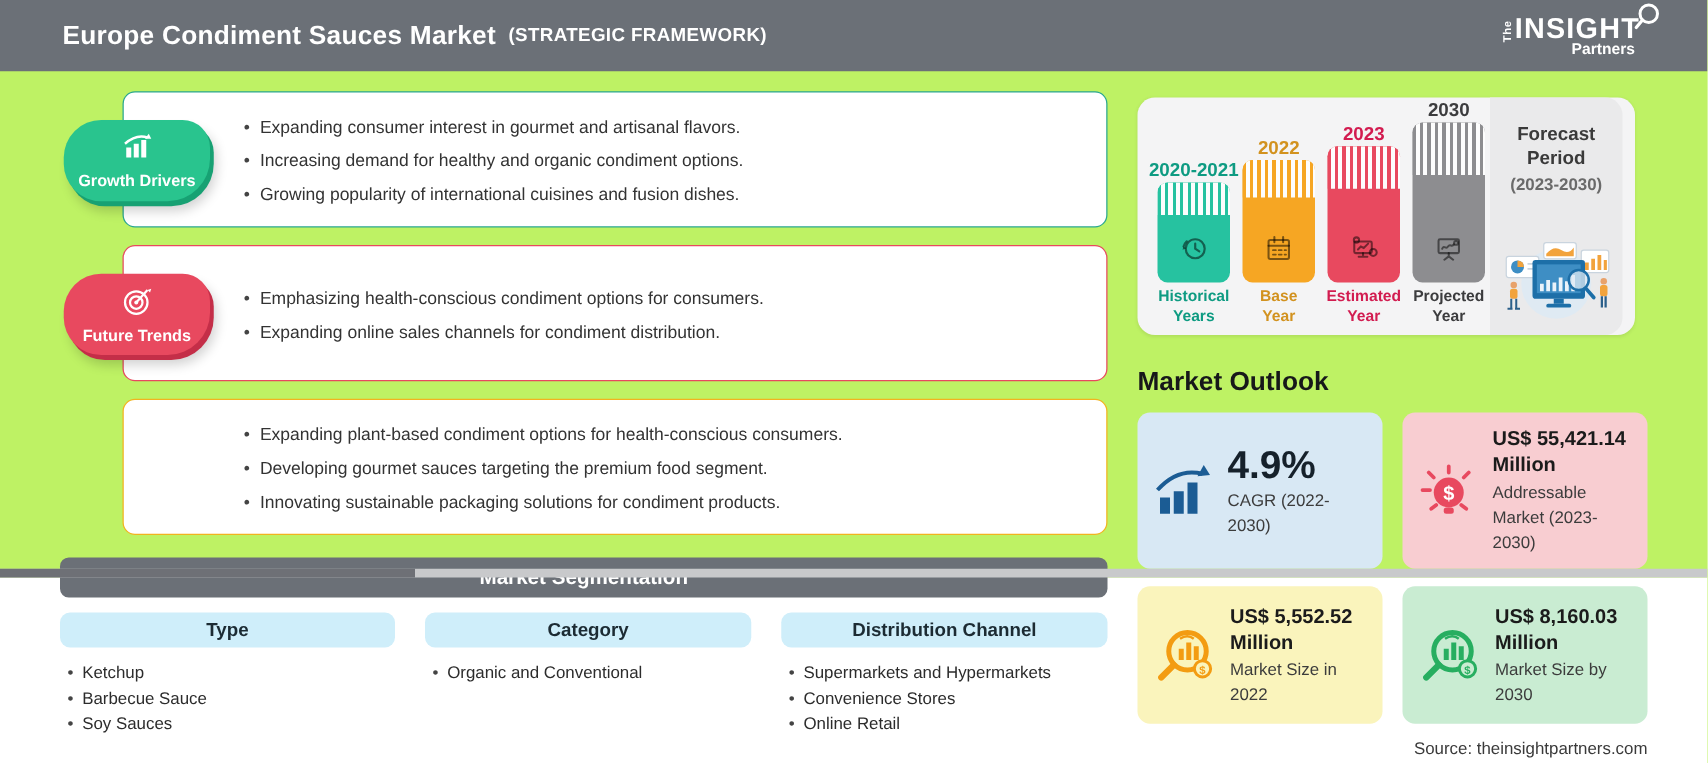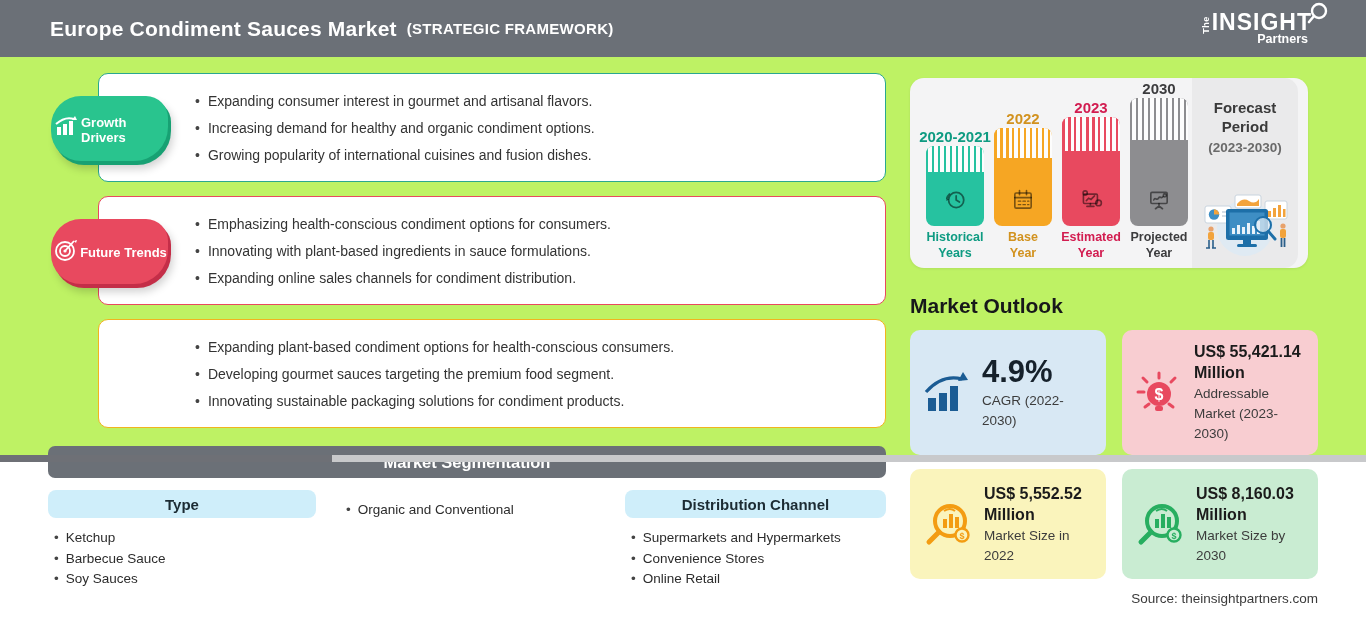--- a/index.html
+++ b/index.html
@@ -24,21 +24,21 @@
 
   
   .driver-box { position:relative; margin-left:50px; height:109px; border-radius:10px; border:1.5px solid; margin-bottom:14px; padding:12px 10px 10px 96px; display:flex; flex-direction:column; justify-content:center; background:#fff; }
   .driver-box ul { list-style:none; }
   .driver-box li { font-size:14px; color:#333; margin:8px 0; line-height:19px; }
   .driver-box li::before { content:"•"; margin-right:8px; color:#444; }
   .b-green  { border-color:#2aa78f; }
   .b-red    { border-color:#e8495f; }
   .b-orange { border-color:#f2b31f; }
 
-  .badge { position:absolute; left:-48px; top:22px; width:117px; height:65px; border-radius:30px 22px 34px 30px; display:flex; flex-direction:row; align-items:center; justify-content:center; color:#fff; z-index:2; }
+  .badge { position:absolute; left:-48px; top:22px; width:117px; height:65px; border-radius:30px 22px 34px 30px; display:flex; flex-direction:column; align-items:center; justify-content:center; color:#fff; z-index:2; }
   .badge .badge-label { font-size:13px; font-weight:bold; margin-top:2px; }
   .badge-green  { background:#29c48e; box-shadow:3px 4px 0 #17a173, 5px 8px 9px rgba(0,0,0,.18); }
   .badge-red    { background:#e8495f; box-shadow:3px 4px 0 #c42e48, 5px 8px 9px rgba(0,0,0,.18); }
   .badge-orange { background:#f6a41d; box-shadow:3px 4px 0 #d4870c, 5px 8px 9px rgba(0,0,0,.18); }
 
   
   .seg-bar { margin-top:18px; height:32px; background:#6b7077; border-radius:7px; color:#fff; font-size:16.5px; font-weight:bold; display:flex; align-items:center; justify-content:center; }
   .seg-cols { display:flex; gap:24px; margin-top:12px; }
   .seg-col { flex:1; }
   .seg-col:first-child { flex:0 0 268px; }
@@ -140,21 +140,20 @@
                 <circle cx="13" cy="14" r="5" fill="none" stroke="#fff" stroke-width="1.8"></circle>
                 <circle cx="13" cy="14" r="1.6" fill="#fff"></circle>
                 <path d="M13 14 L22 4" stroke="#fff" stroke-width="1.8"></path>
                 <path d="M22 4 l3 -1 -1 3 z" fill="#fff"></path>
               </svg>
           </span>
           <span class="badge-label">Future Trends</span>
         </div>
         <ul>
           <li>Emphasizing health-conscious condiment options for consumers.</li>
-          <li>Innovating with plant-based ingredients in sauce formulations.</li>
           <li>Expanding online sales channels for condiment distribution.</li>
         </ul>
       </div>
 
       <div class="driver-box b-orange">
         <ul>
           <li>Expanding plant-based condiment options for health-conscious consumers.</li>
           <li>Developing gourmet sauces targeting the premium food segment.</li>
           <li>Innovating sustainable packaging solutions for condiment products.</li>
         </ul>
@@ -167,20 +166,21 @@
       <div class="seg-cols">
         <div class="seg-col">
           <div class="seg-pill">Type</div>
           <ul>
             <li>Ketchup</li>
             <li>Barbecue Sauce</li>
             <li>Soy Sauces</li>
           </ul>
         </div>
         <div class="seg-col">
+          <div class="seg-pill">Category</div>
           <ul>
             <li>Organic and Conventional</li>
           </ul>
         </div>
         <div class="seg-col">
           <div class="seg-pill">Distribution Channel</div>
           <ul>
             <li>Supermarkets and Hypermarkets</li>
             <li>Convenience Stores</li>
             <li>Online Retail</li>

